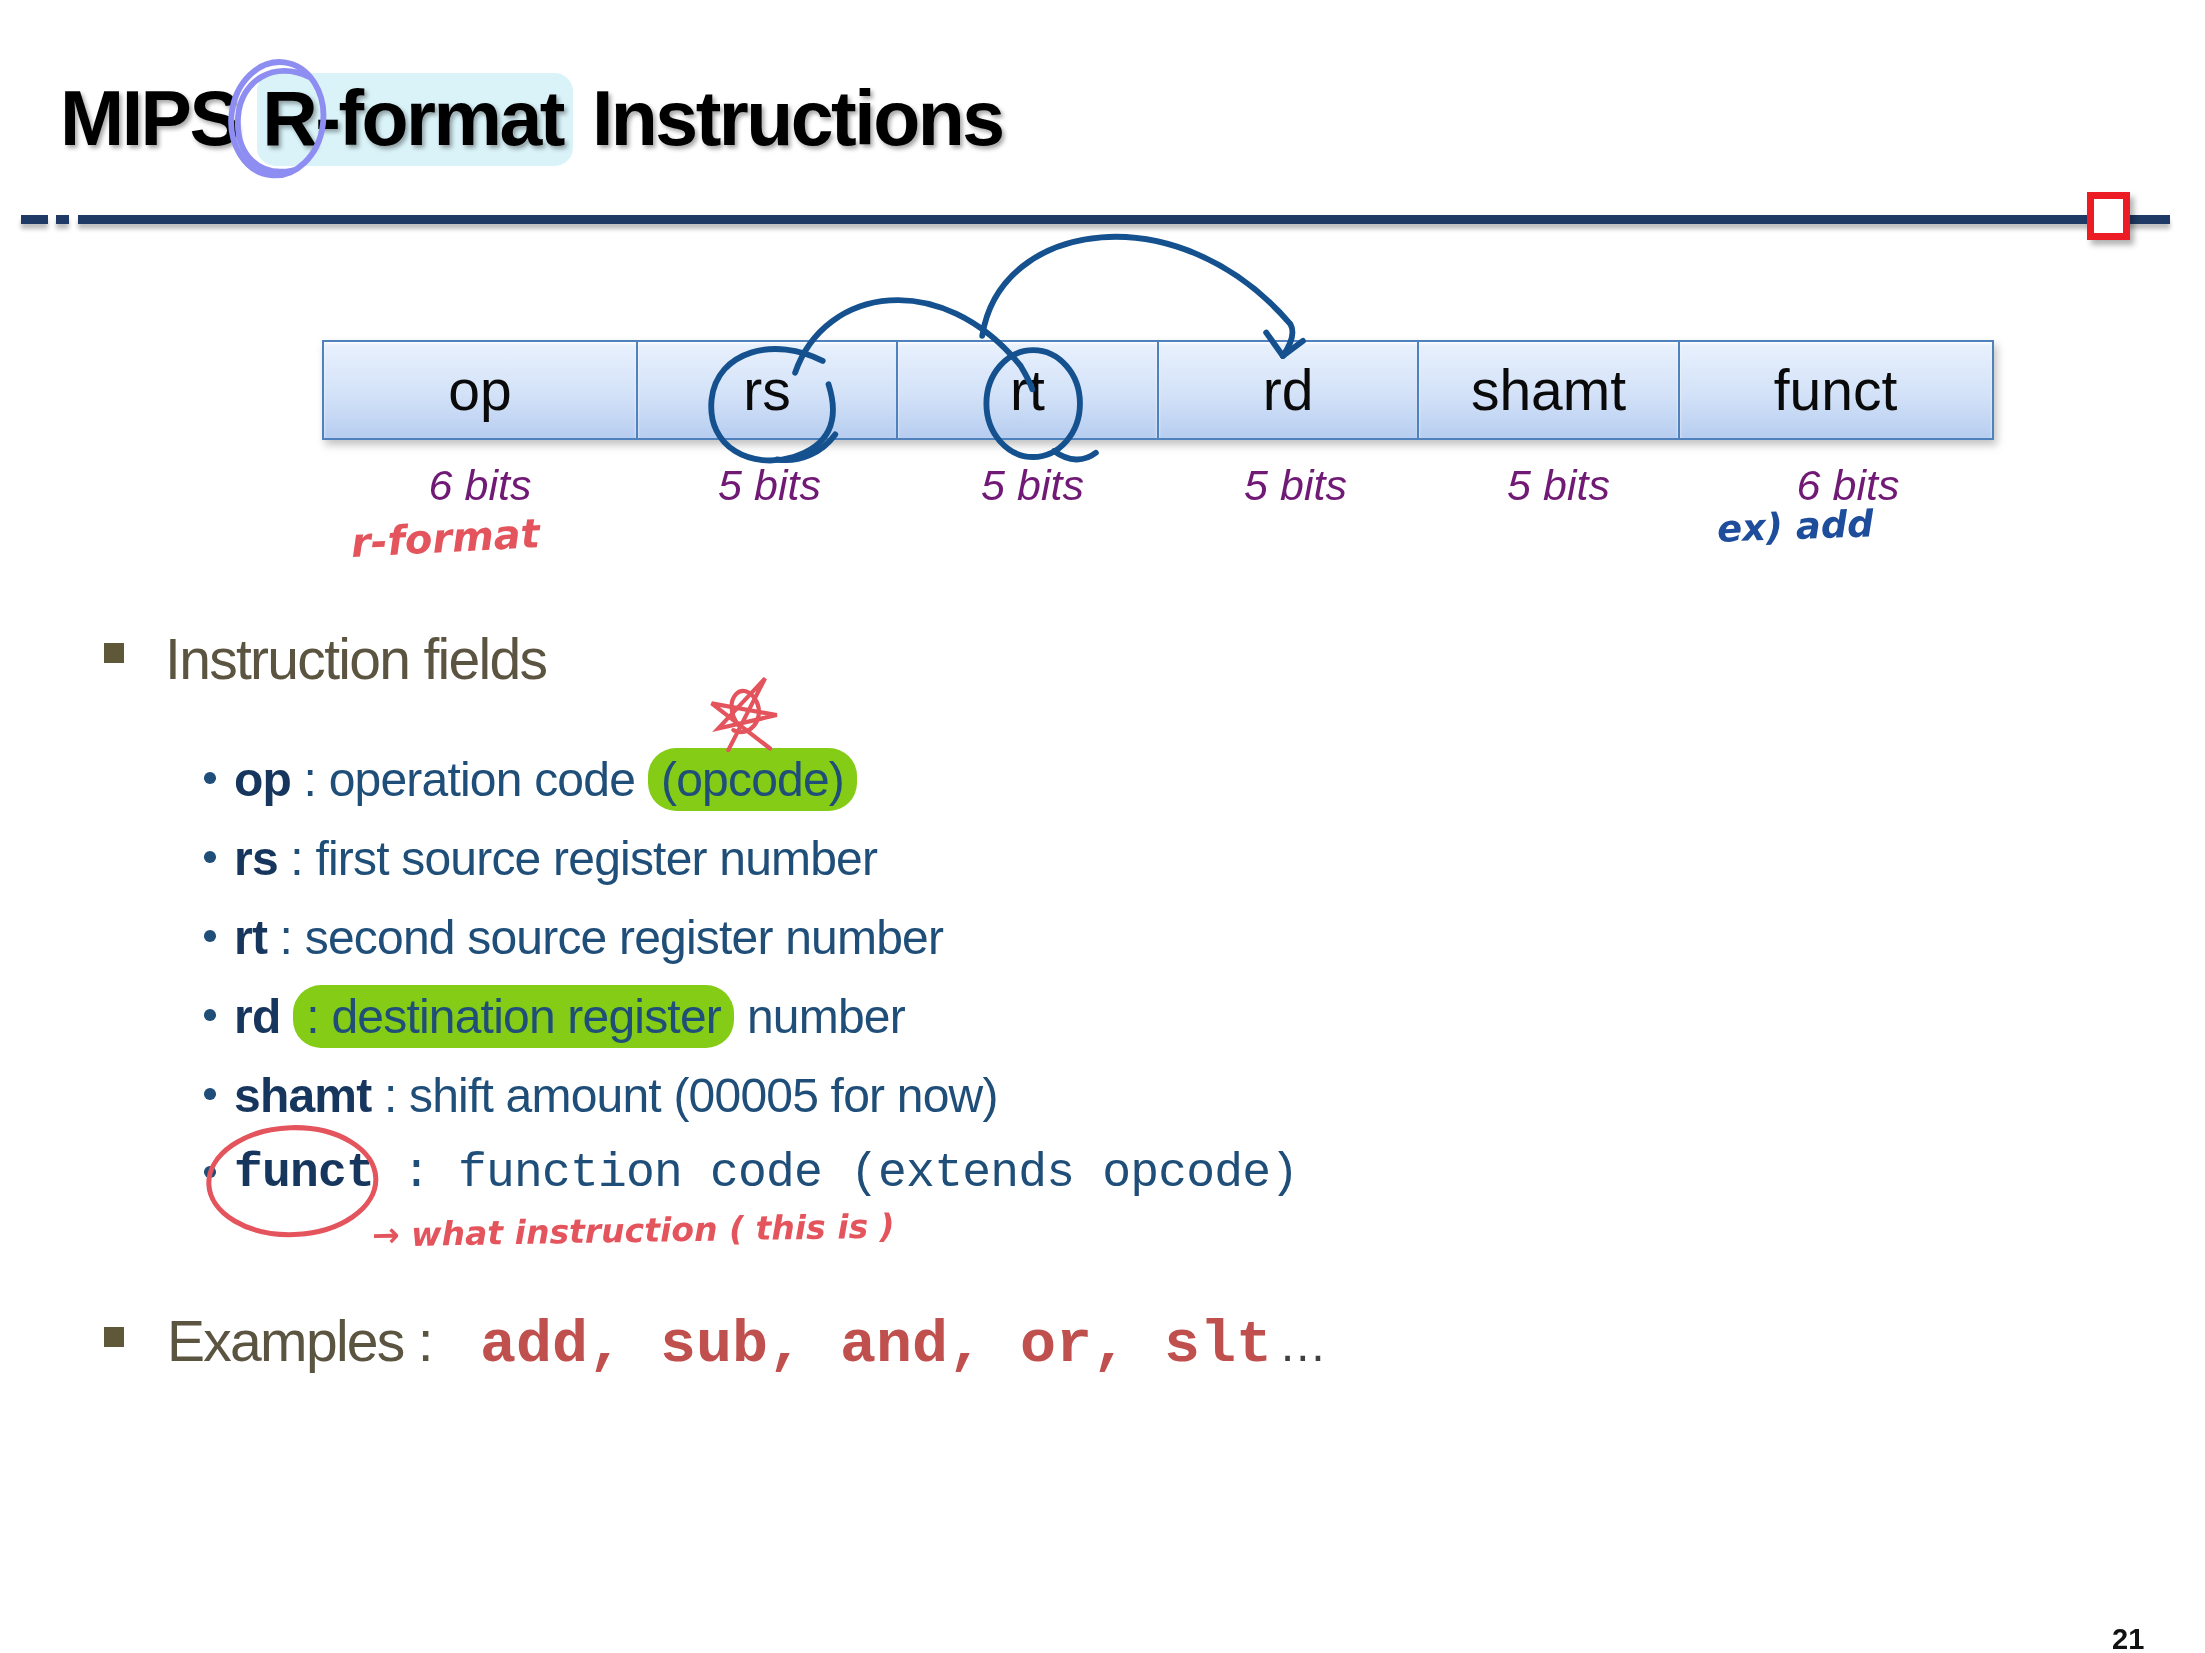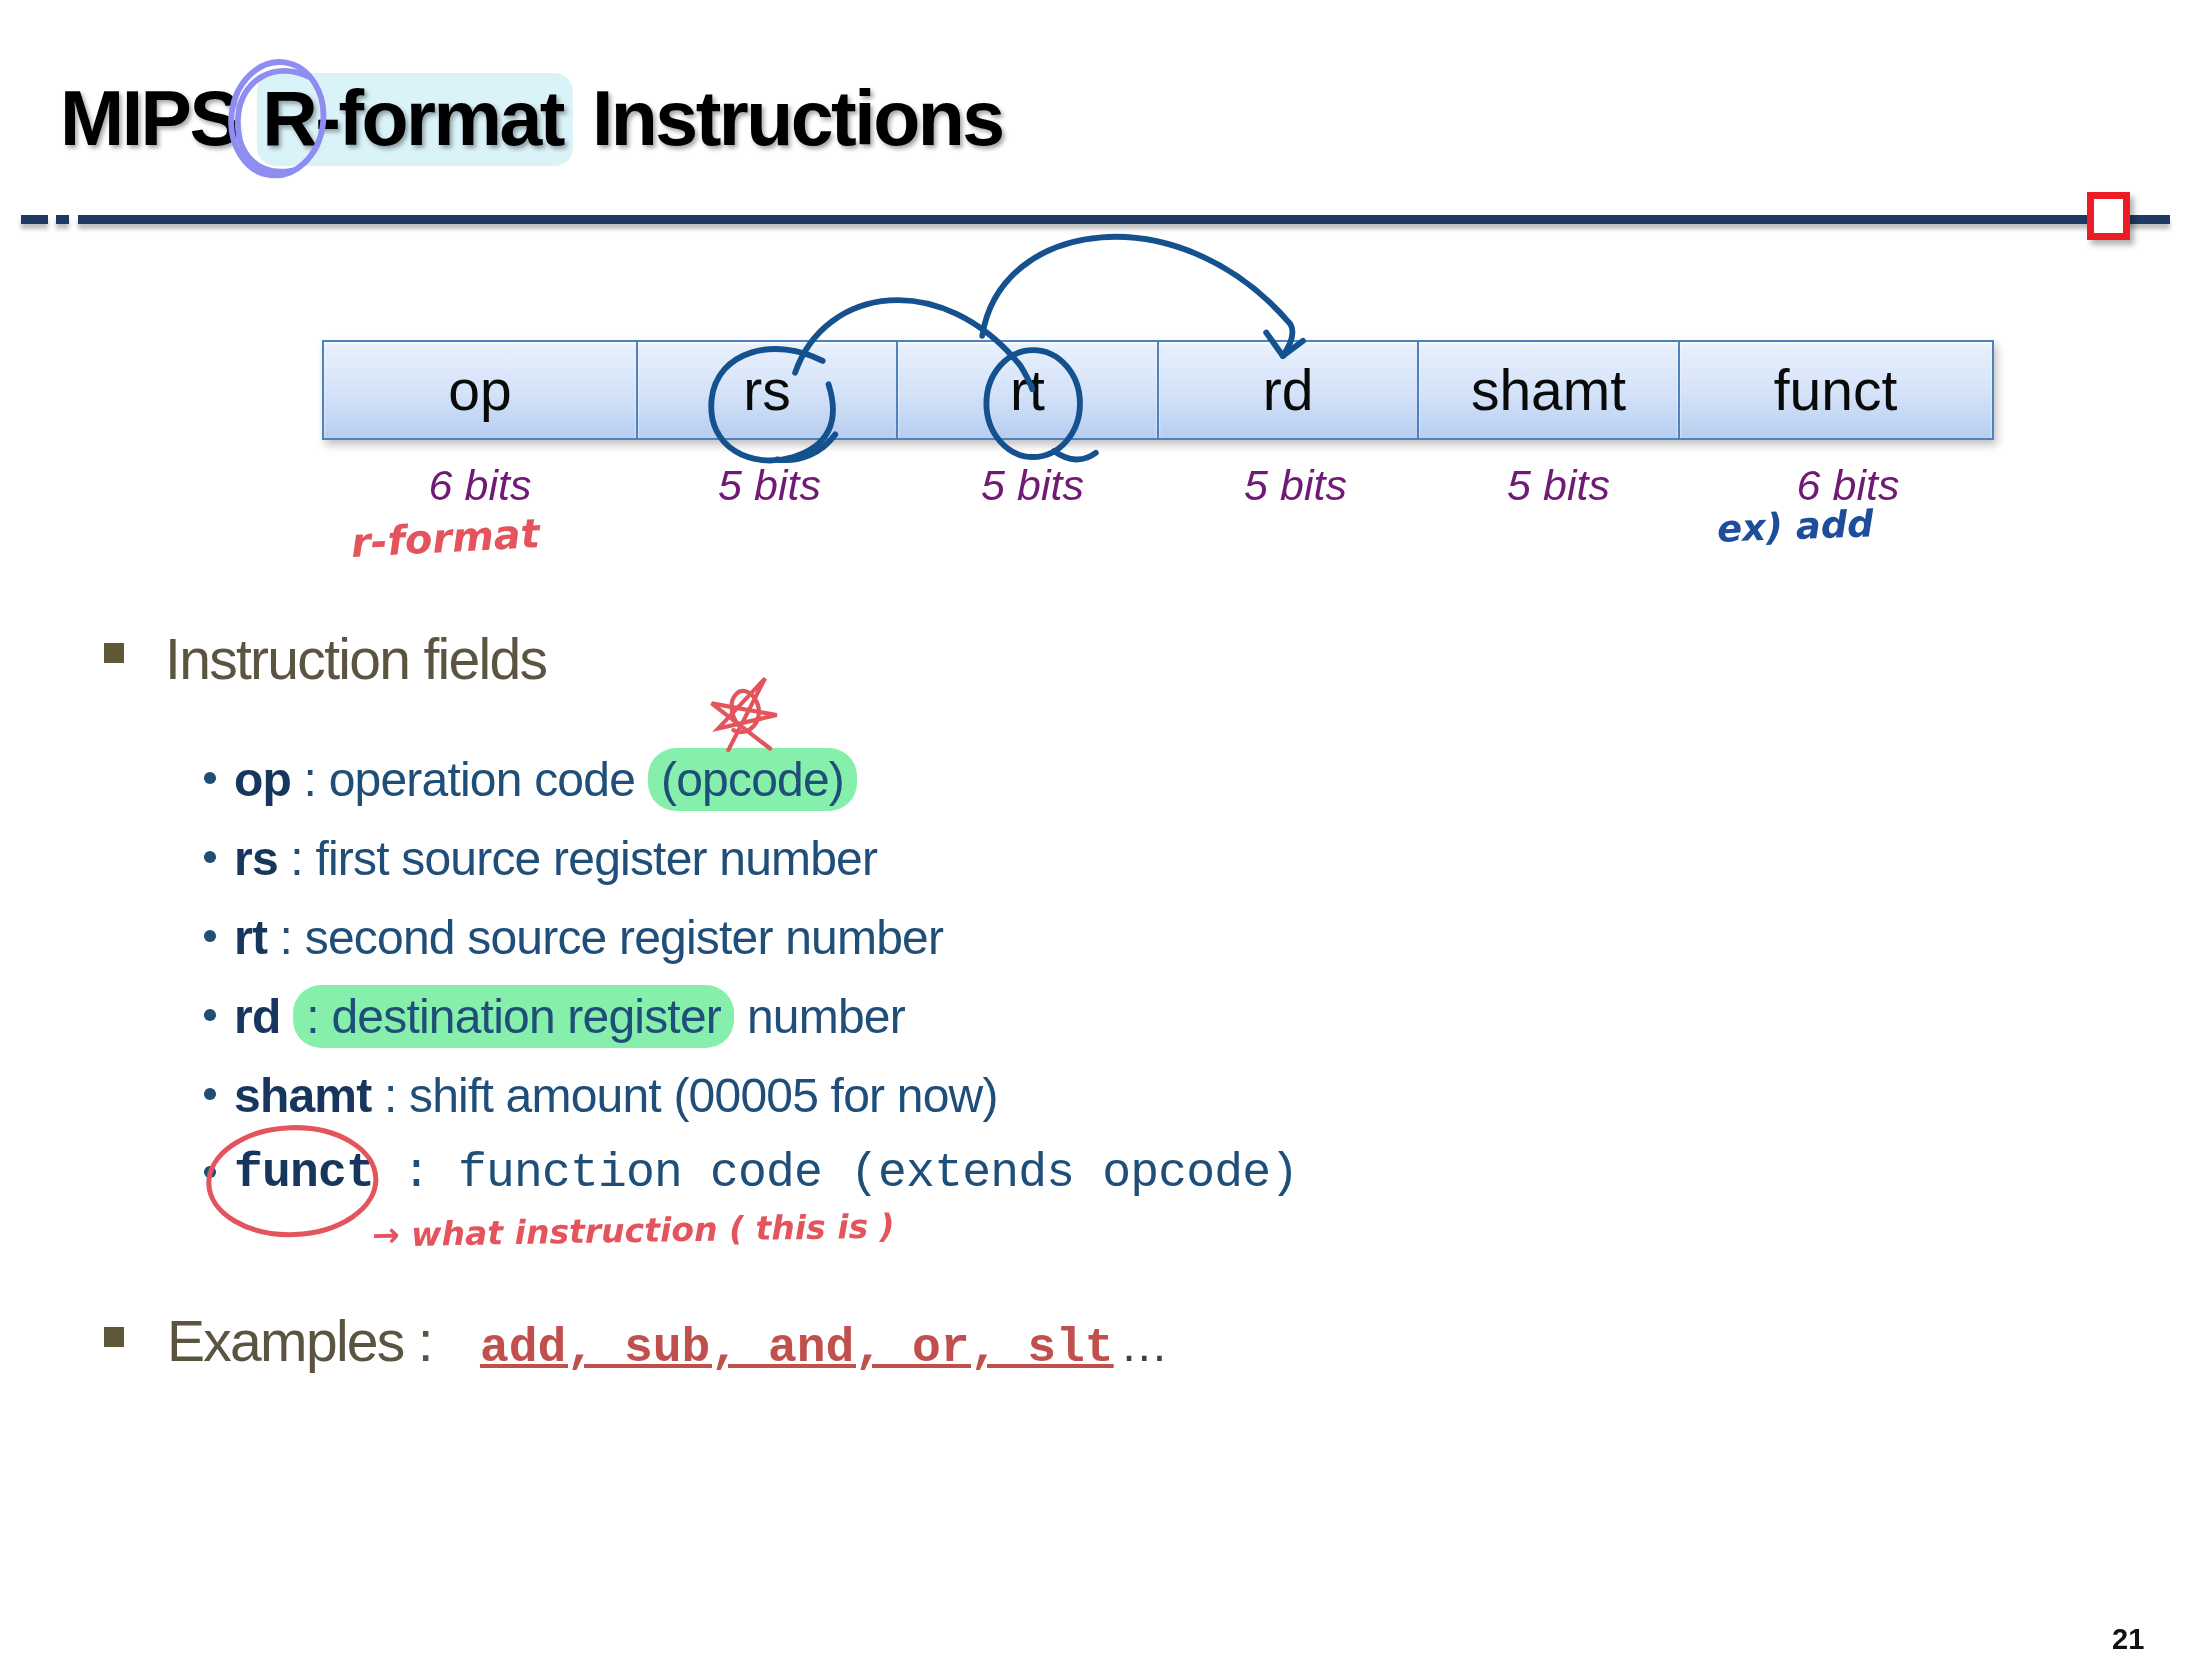--- a/index.html
+++ b/index.html
@@ -71,31 +71,31 @@
   }
   .bullet-row{
     position:absolute;left:234px;font-size:48px;letter-spacing:-0.8px;
     color:#1f4e79;white-space:nowrap;
   }
   .bullet-row .dot{
     position:absolute;left:-30px;top:20px;width:11.7px;height:11.7px;border-radius:50%;
     background:#1f4e79;
   }
   .bullet-row .term{font-weight:bold;color:#17365d;}
-  .hl-pink{background:#86efac;border-radius:28px;padding:5px 13.4px;}
+  .hl-pink{background:#84cc16;border-radius:28px;padding:5px 13.4px;}
   .row-op{top:752px;} .row-rs{top:831px;} .row-rt{top:910px;}
   .row-rd{top:989px;} .row-shamt{top:1068px;} .row-funct{top:1146px;font-family:Liberation Mono, monospace;}
   
   .examples-row{
     position:absolute;left:167px;top:1308px;font-size:57px;letter-spacing:-1.7px;
     color:#5a5440;white-space:nowrap;
   }
   .examples-code{
     font-family:"Liberation Mono",monospace;font-weight:bold;
-    font-size:48px;color:#c0504d;margin-left:48px;letter-spacing:0;text-decoration:underline;
+    font-size:60px;color:#c0504d;margin-left:48px;letter-spacing:0;
   }
   .examples-ellipsis{font-size:48px;color:#3f3f3f;margin-left:6.7px;letter-spacing:0;}
   
   .page-number{
     position:absolute;left:2112px;top:1575px;font-size:29px;font-weight:bold;color:#111;margin-top:48px;
   }
   
   .ink-overlay{position:absolute;left:0;top:0;width:2205px;height:1654px;
     pointer-events:none;z-index:6;}
 </style>

